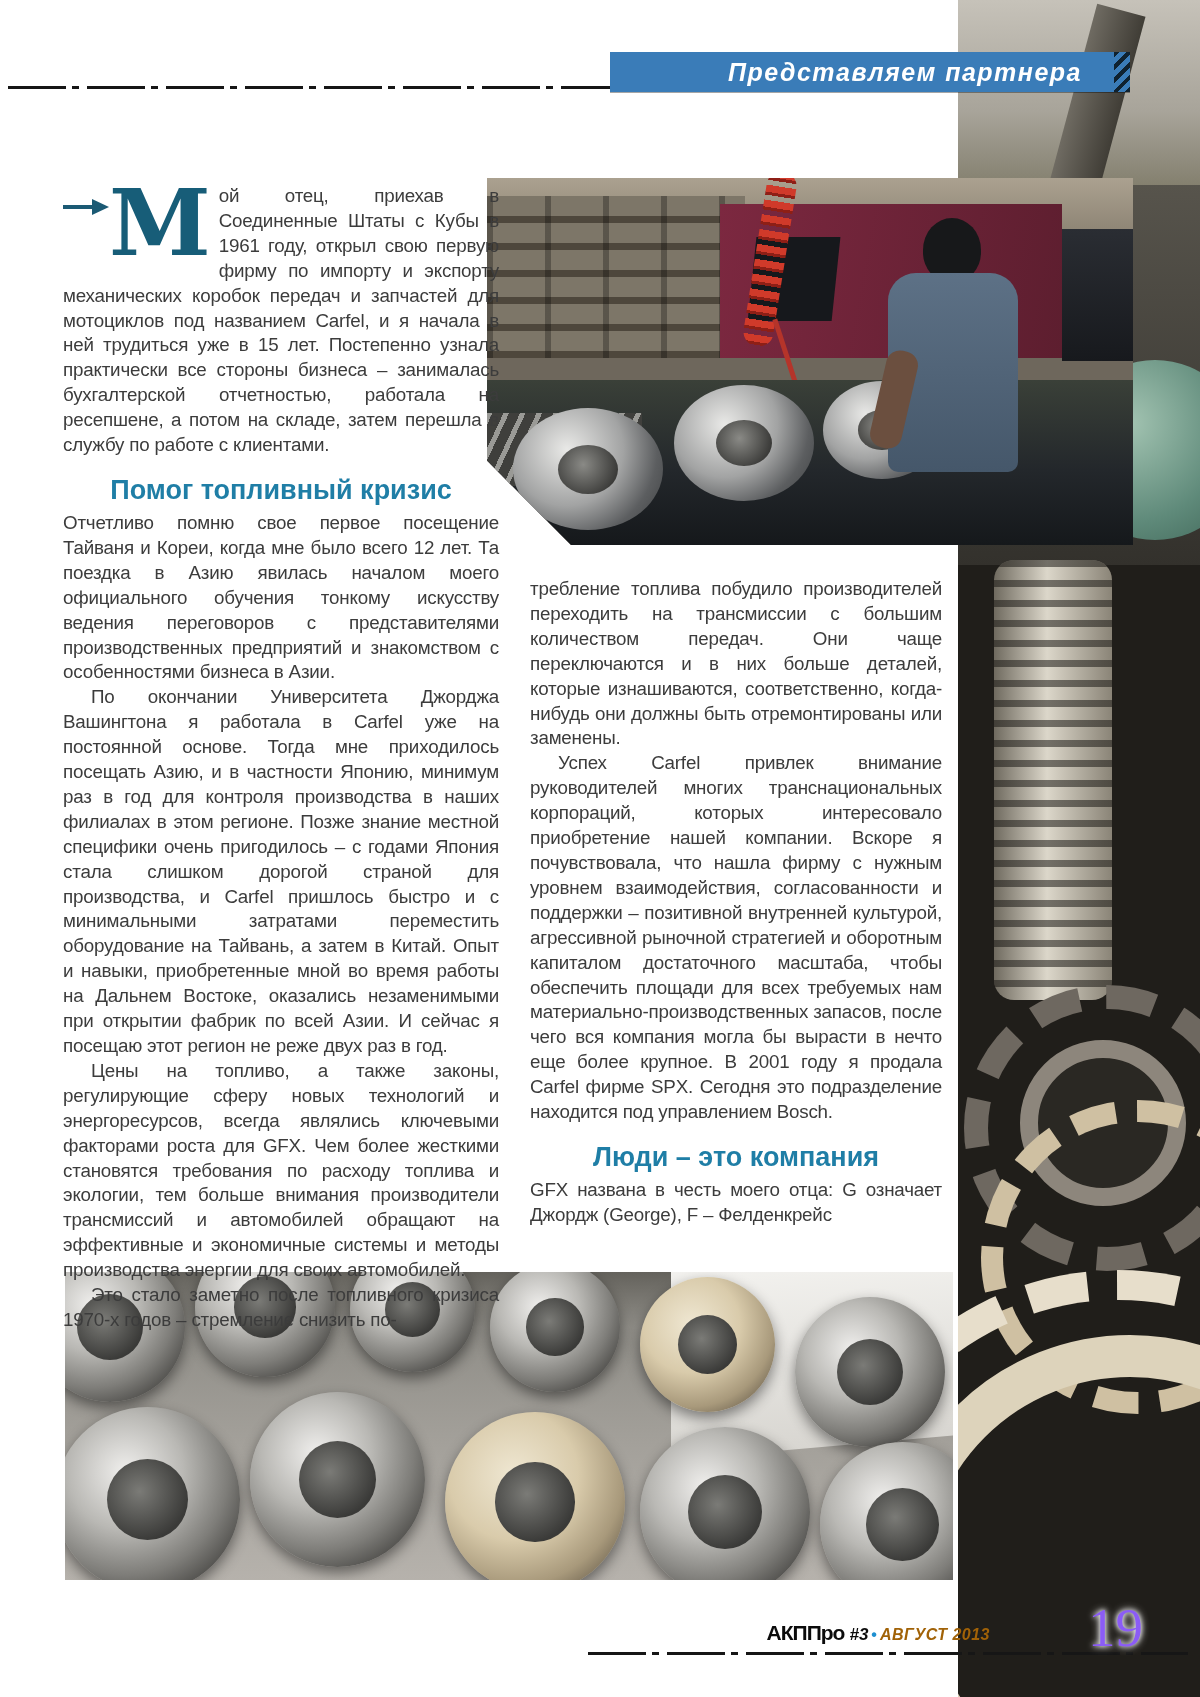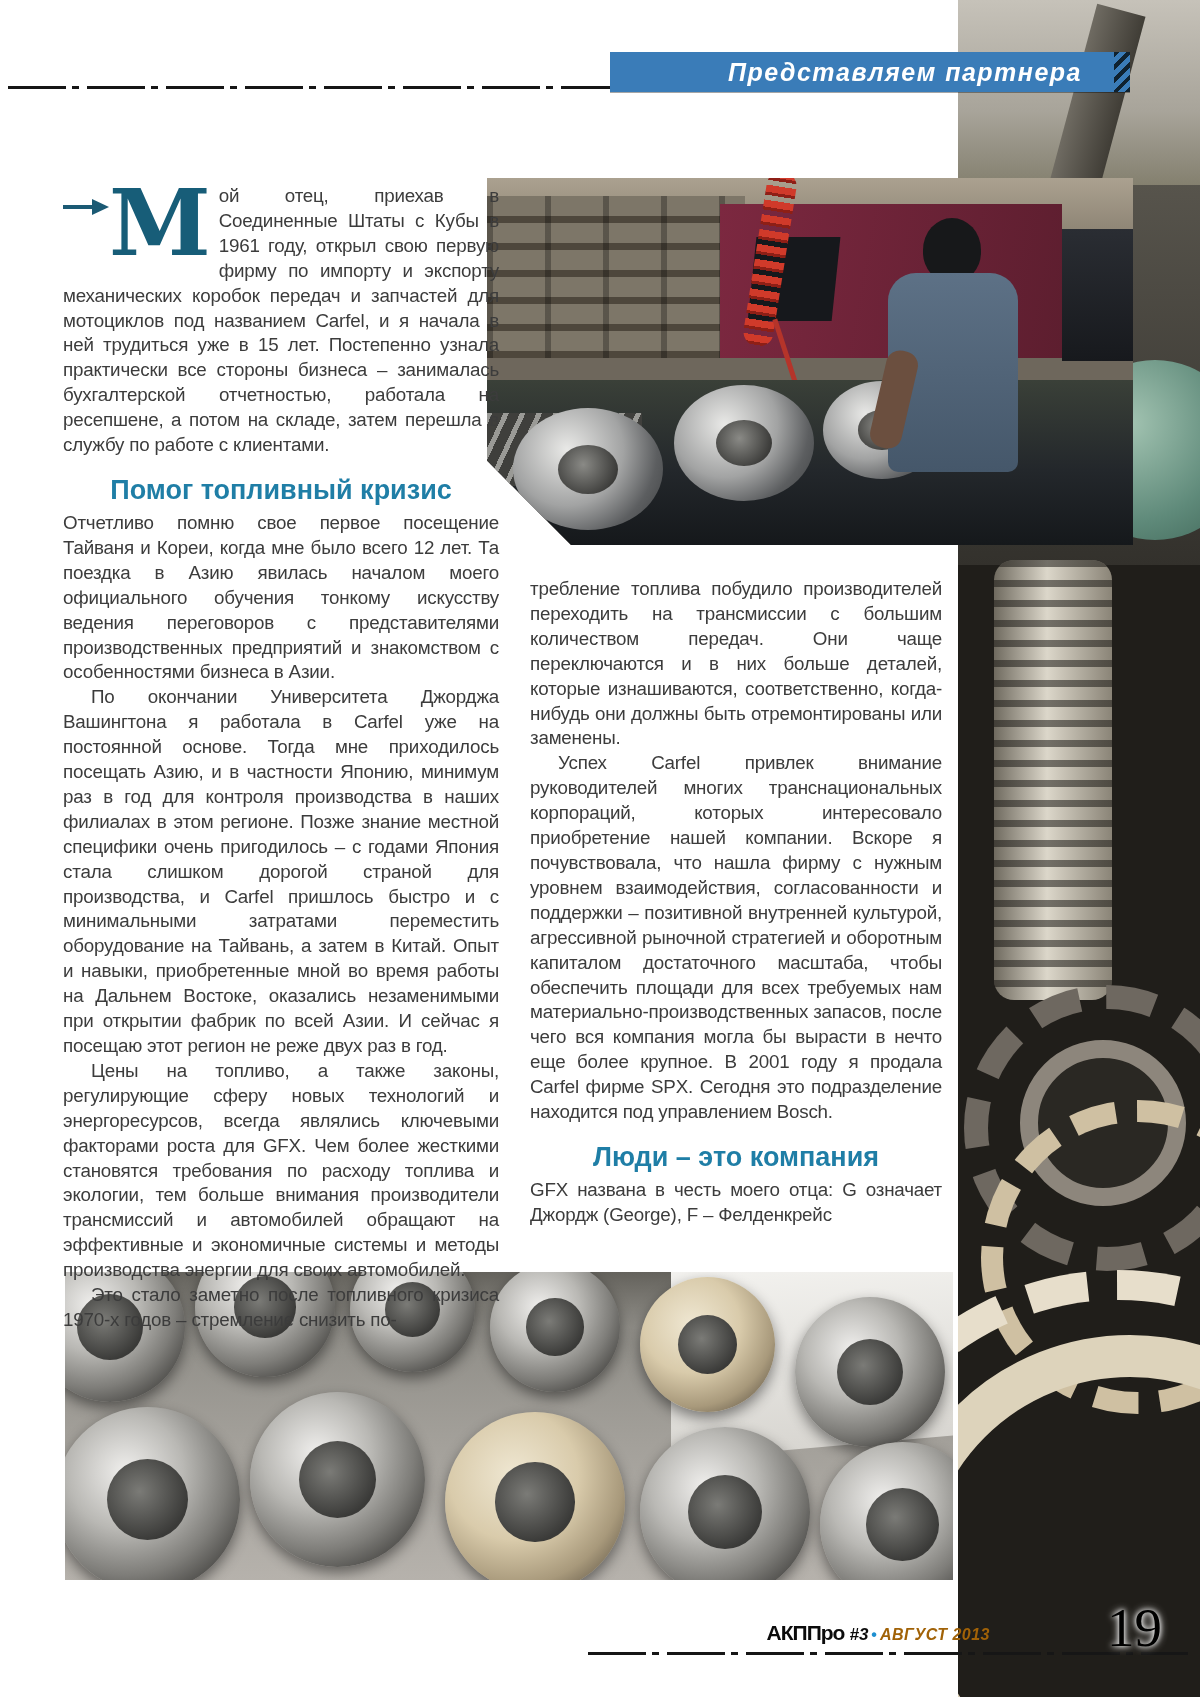--- a/index.html
+++ b/index.html
@@ -85,21 +85,21 @@
 
   
   .rule-bottom{position:absolute;left:588px;top:1652px;width:600px;height:3px;z-index:5;
     background:repeating-linear-gradient(90deg,#161616 0 58px,transparent 58px 64px,#161616 64px 71px,transparent 71px 79px);}
   .credit{position:absolute;left:700px;top:1621px;width:290px;text-align:right;z-index:5;white-space:nowrap;}
   .credit .logo{font-weight:bold;font-size:21px;letter-spacing:-1px;color:#0b0b0b;}
   .credit .issue{font-weight:bold;font-style:italic;font-size:17px;color:#0b0b0b;padding-left:5px;}
   .credit .sep{color:#1e8fd0;font-weight:bold;padding:0 3px;font-size:16px;}
   .credit .date{font-weight:bold;font-style:italic;font-size:16px;color:#a16207;letter-spacing:.5px;}
   .pagenum{position:absolute;left:1088px;top:1596px;z-index:6;font-family:"Liberation Serif",serif;
-           font-size:55px;color:#000000;text-shadow:0 0 5px #fff,0 0 8px #fff;margin-left:19px;}
+           font-size:55px;color:#8b5cf6;text-shadow:0 0 5px #fff,0 0 8px #fff;}
 </style>
 </head>
 <body>
 
 <div class="page">
 
   <div class="strip">
     <div class="st-top"></div>
     <div class="st-slant"></div>
     <div class="st-mid"></div>

